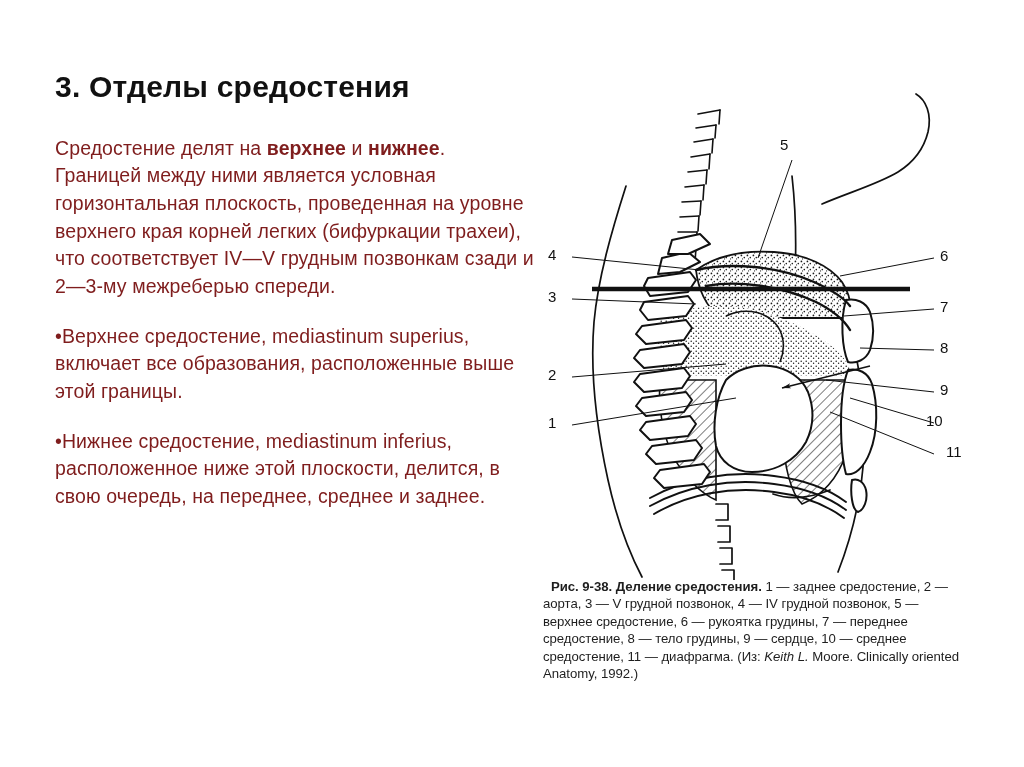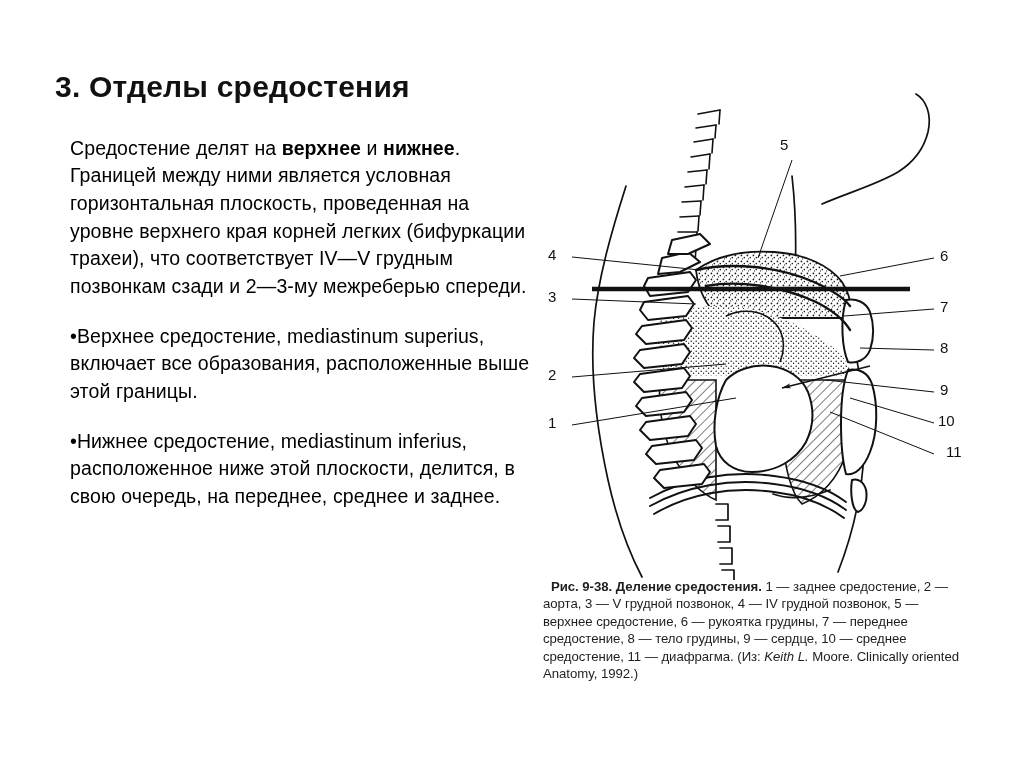--- a/index.html
+++ b/index.html
@@ -29,22 +29,22 @@
     font-size: 30px;
     font-weight: bold;
     color: #111111;
     letter-spacing: 0.2px;
     margin: 8px 0 30px 0;
     line-height: 1.15;
   }
   .body-par {
     font-size: 19.5px;
     line-height: 1.42;
-    color: #000000;
-    margin: 0 0 22px 15px;
+    color: #7f1d1d;
+    margin: 0 0 22px 0;
     letter-spacing: 0.1px;
   }
   .body-par.bulleted {
     text-indent: 0;
   }
   .bullet-dot {
     font-size: 19.5px;
   }
   .b {
     font-weight: bold;
@@ -268,19 +268,19 @@
     <span class="fig-num" style="left:18px;  top:208px;">3</span>
     <span class="fig-num" style="left:18px;  top:286px;">2</span>
     <span class="fig-num" style="left:18px;  top:334px;">1</span>
 
     <span class="fig-num" style="left:250px; top:56px;">5</span>
 
     <span class="fig-num" style="left:410px; top:167px;">6</span>
     <span class="fig-num" style="left:410px; top:218px;">7</span>
     <span class="fig-num" style="left:410px; top:259px;">8</span>
     <span class="fig-num" style="left:410px; top:301px;">9</span>
-    <span class="fig-num" style="left:408px; top:332px;">10</span>
+    <span class="fig-num" style="left:396px; top:332px;">10</span>
     <span class="fig-num" style="left:416px; top:363px;">11</span>
   </div>
 
   <div id="caption"><span class="cap-head">Рис. 9-38. Деление средостения.</span><span> 1 — заднее средостение, 2 — аорта, 3 — V грудной позвонок, 4 —  IV грудной позвонок, 5 — верхнее средостение, 6 — рукоятка грудины, 7 — переднее средостение, 8 — тело грудины, 9 — сердце, 10 — среднее средостение, 11 — диафрагма.  (Из: </span><span class="cap-it">Keith L.</span><span> Moore. Clinically oriented Anatomy, 1992.)</span></div>
 
 </div>
 
 </body></html>

